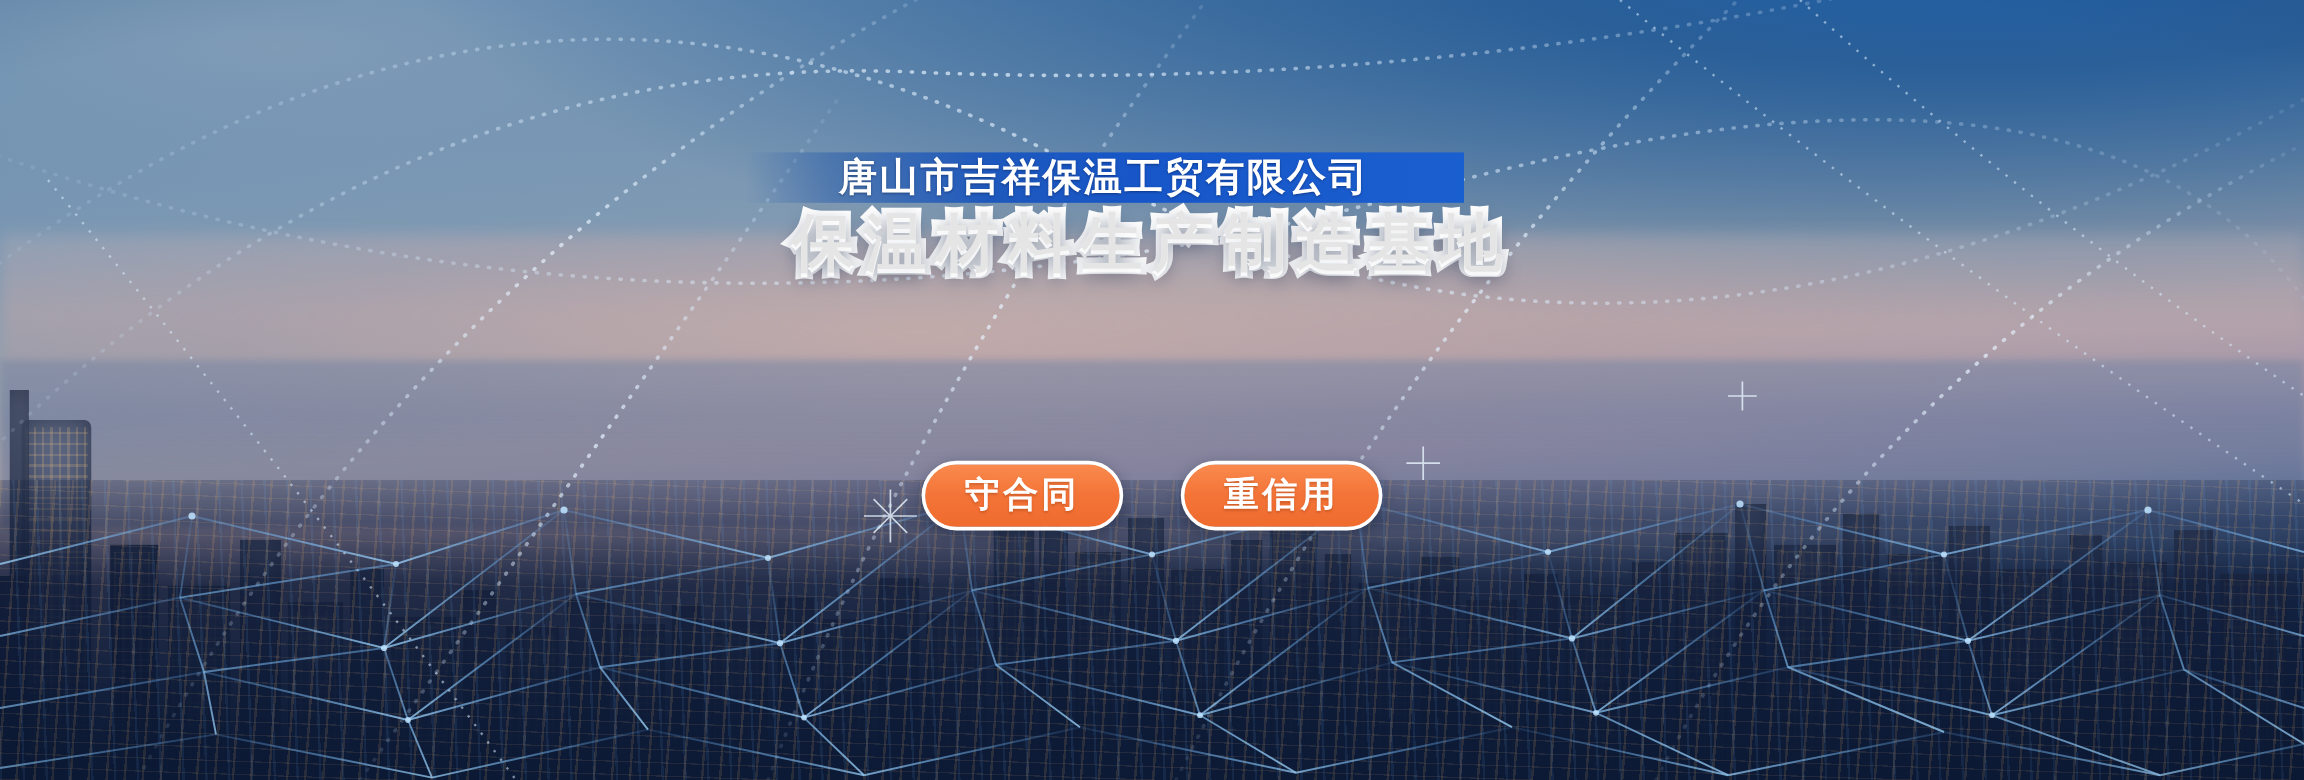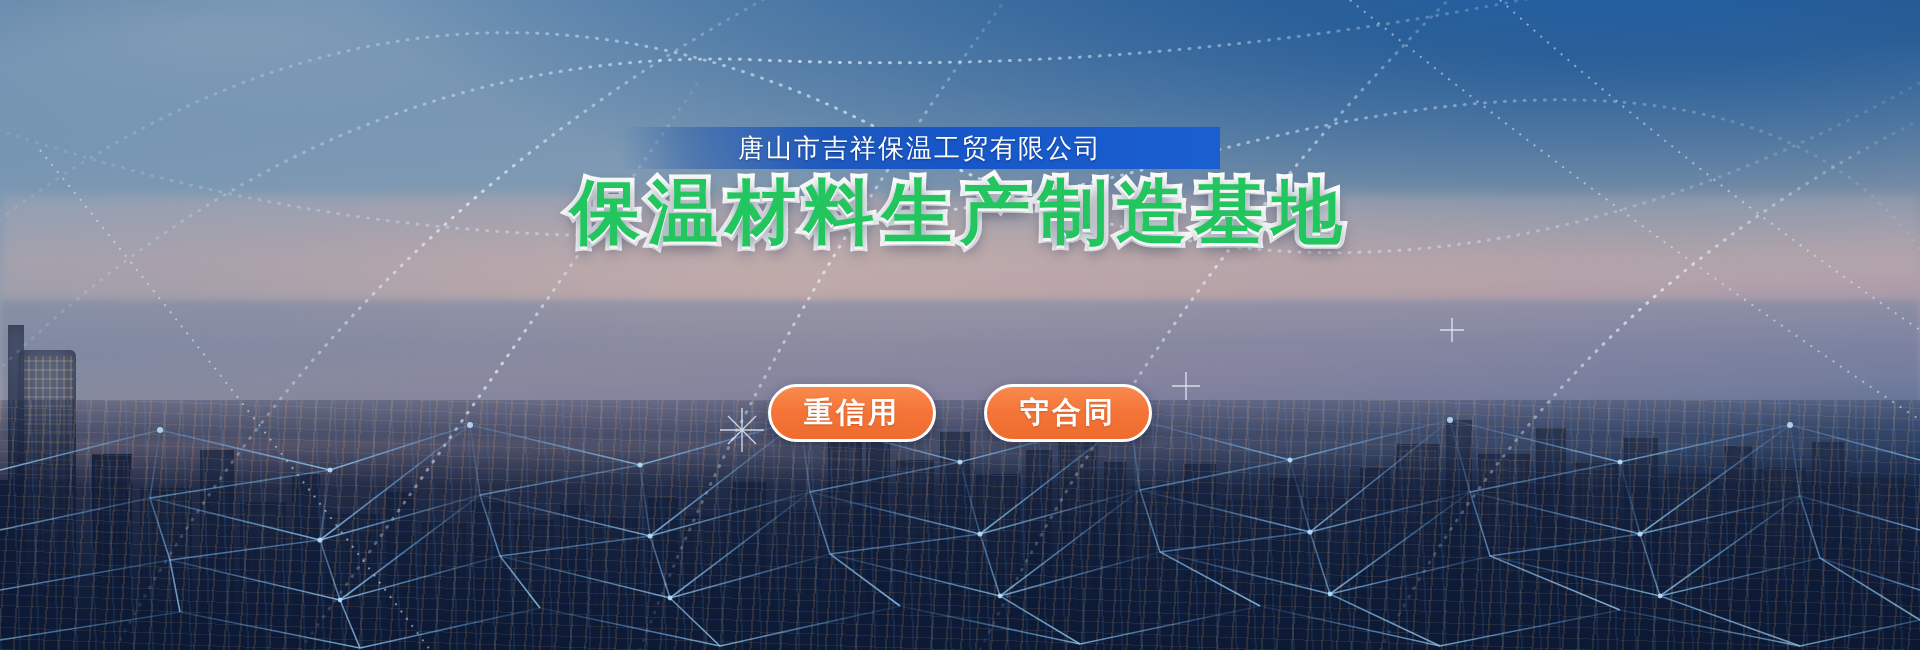--- a/index.html
+++ b/index.html
@@ -127,41 +127,41 @@
         rgba(31,86,170,.45) 12%,
         rgba(23,84,190,.92) 34%,
         #1756c8 55%,
         #1a5fd0 100%);
     display: flex;
     align-items: center;
     justify-content: center;
   }
   .name-band-text {
     color: #ffffff;
-    font-size: 26px;
-    font-weight: 400;
+    font-size: 32px;
+    font-weight: 700;
     letter-spacing: 2px;
     white-space: nowrap;
     text-shadow: 0 1px 2px rgba(0,20,60,.45);
   }
 
   
   .headline {
     position: absolute;
     left: 0; right: 0;
     top: 176px;
     text-align: center;
   }
   .headline-text {
     display: inline-block;
-    font-size: 70px;
+    font-size: 52px;
     line-height: 1.05;
     font-weight: 900;
     letter-spacing: 8px;
-    color: #22c55e;
+    color: #e5e5e5;
     -webkit-text-stroke: 9px #ffffff;
     paint-order: stroke fill;
     text-shadow:
       0 3px 0 rgba(255,255,255,.85),
       0 6px 14px rgba(8,24,56,.55);
     white-space: nowrap;
   }
 
   
   .pills {
@@ -358,20 +358,20 @@
   <div class="name-band">
     <span class="name-band-text">唐山市吉祥保温工贸有限公司</span>
   </div>
 
   <div class="headline">
     <span class="headline-text">保温材料生产制造基地</span>
   </div>
 
   <div class="pills">
     <div class="pill">
+      <span class="pill-label">守合同</span>
+    </div>
+    <div class="pill">
       <span class="pill-label">重信用</span>
     </div>
-    <div class="pill">
-      <span class="pill-label">守合同</span>
-    </div>
   </div>
 
 </div>
 
 </body></html>

